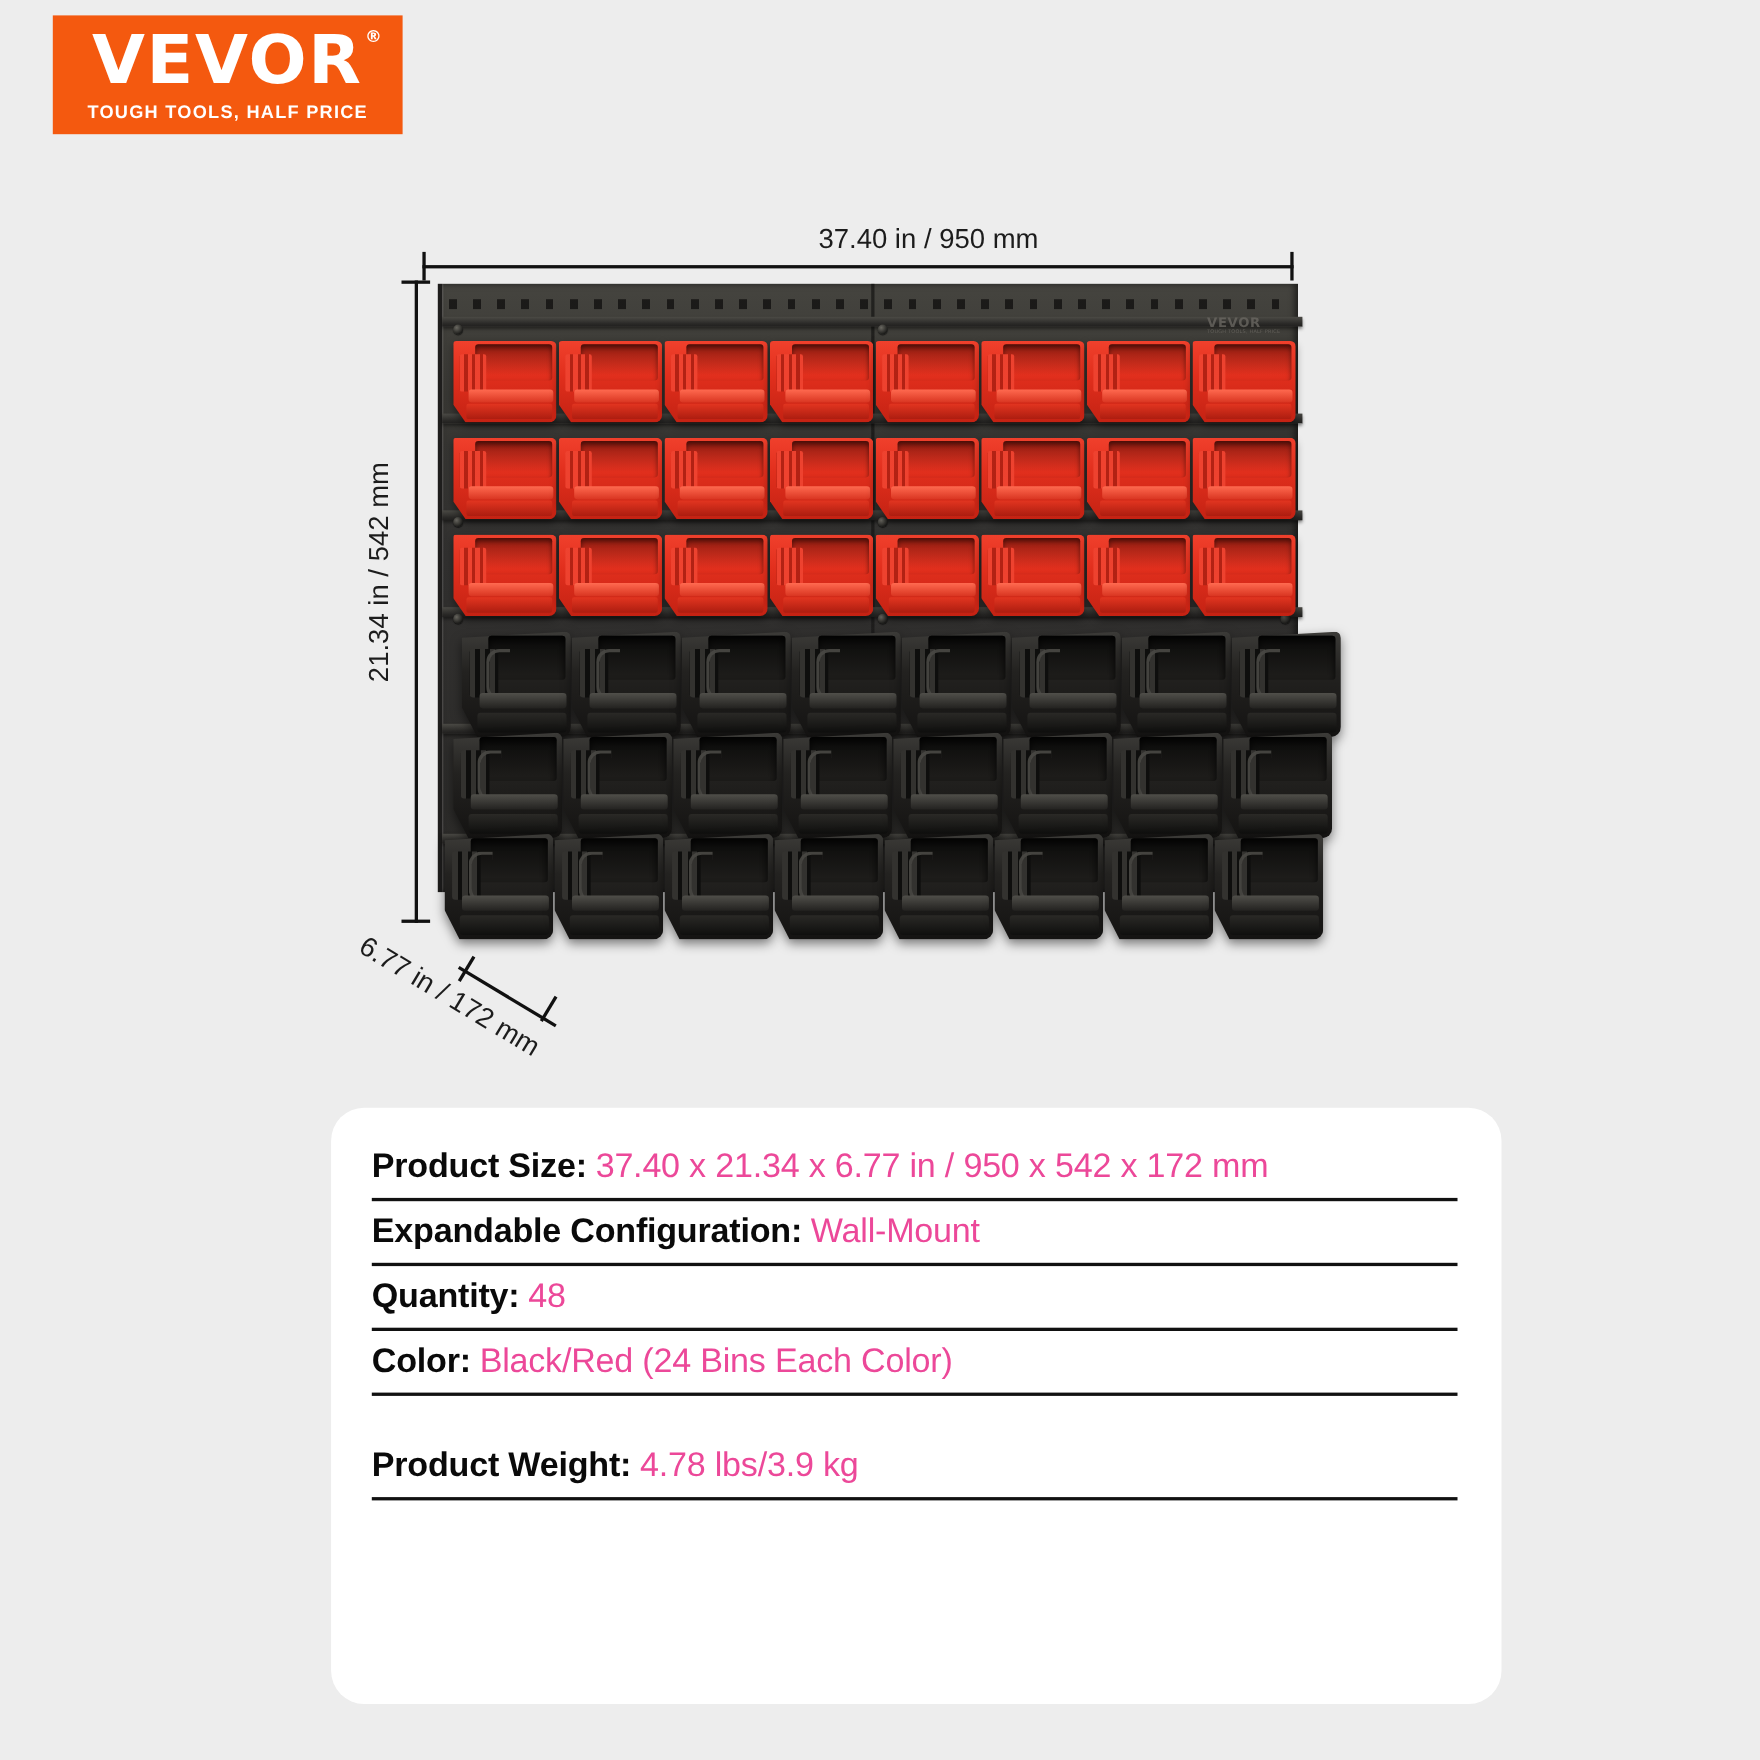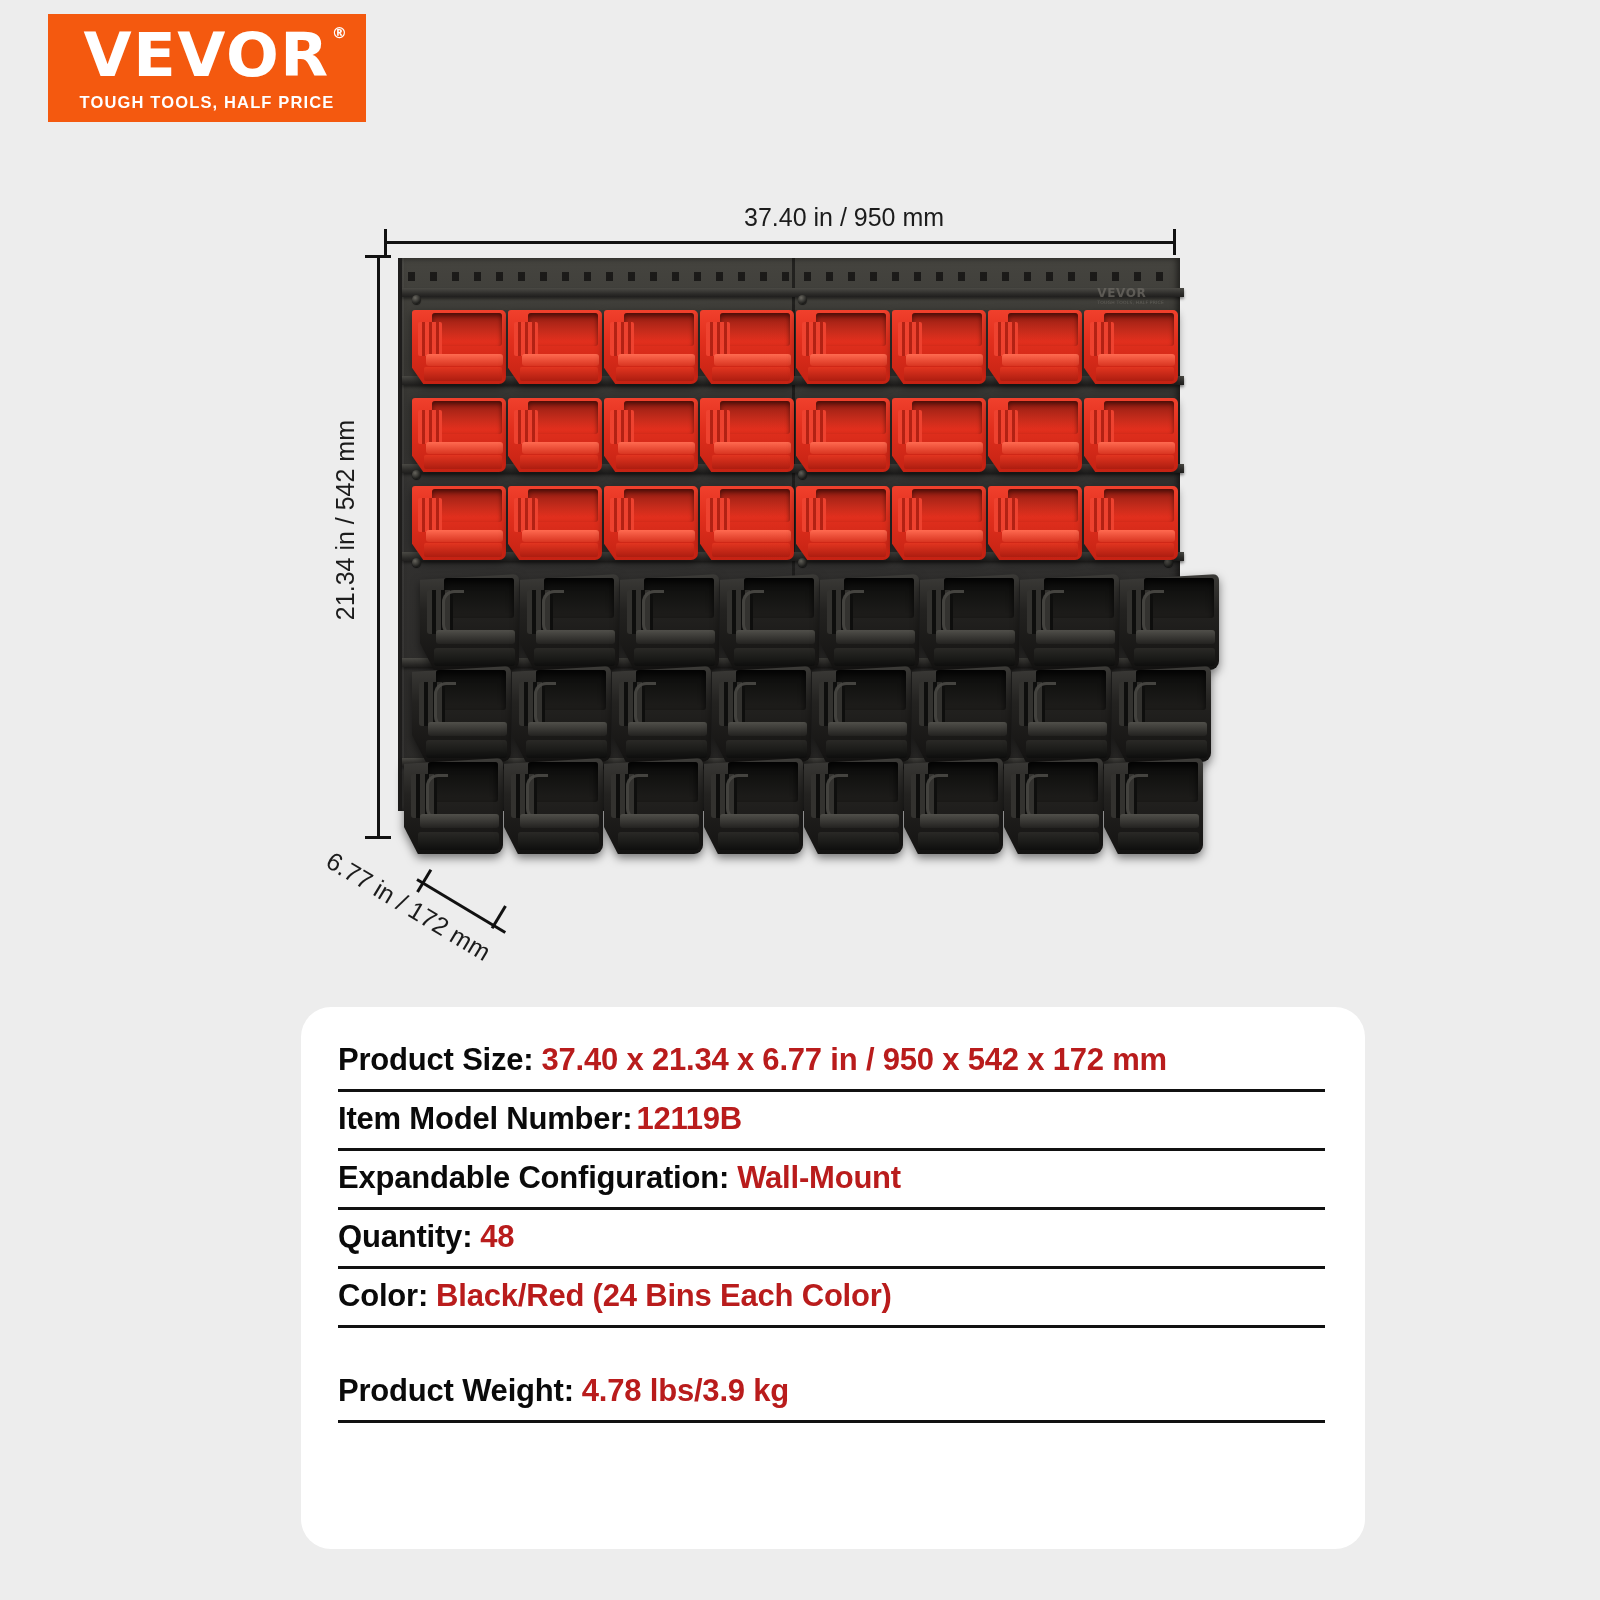--- a/index.html
+++ b/index.html
@@ -208,21 +208,21 @@
     border-bottom: 3px solid #111;
     padding: 9px 0 11px 0;
     display: flex; align-items: baseline;
   }
   .spec-row:last-child { border-bottom: 3px solid #111; margin-top: 36px; }
   .spec-label {
     font-weight: 700; font-size: 31px; color: #0a0a0a;
     letter-spacing: -.2px; white-space: nowrap;
   }
   .spec-value {
-    font-weight: 700; font-size: 31px; color: #b91c1c;
+    font-weight: 400; font-size: 31px; color: #ec4899;
     margin-left: 8px; letter-spacing: -.2px; white-space: nowrap;
   }
   .spec-row.tight .spec-value { margin-left: 4px; }
 </style>
 </head>
 <body>
 
 <div id="page">
 
   <div class="logo-box">
@@ -648,24 +648,20 @@
           </div>
       </div>
     </div>
   </div>
 
   <div class="spec-card">
     <div class="spec-row">
       <span class="spec-label">Product Size:</span>
       <span class="spec-value">37.40 x 21.34 x 6.77 in / 950 x 542 x 172 mm</span>
     </div>
-    <div class="spec-row tight">
-      <span class="spec-label">Item Model Number:</span>
-      <span class="spec-value">12119B</span>
-    </div>
     <div class="spec-row">
       <span class="spec-label">Expandable Configuration:</span>
       <span class="spec-value">Wall-Mount</span>
     </div>
     <div class="spec-row">
       <span class="spec-label">Quantity:</span>
       <span class="spec-value">48</span>
     </div>
     <div class="spec-row">
       <span class="spec-label">Color:</span>

